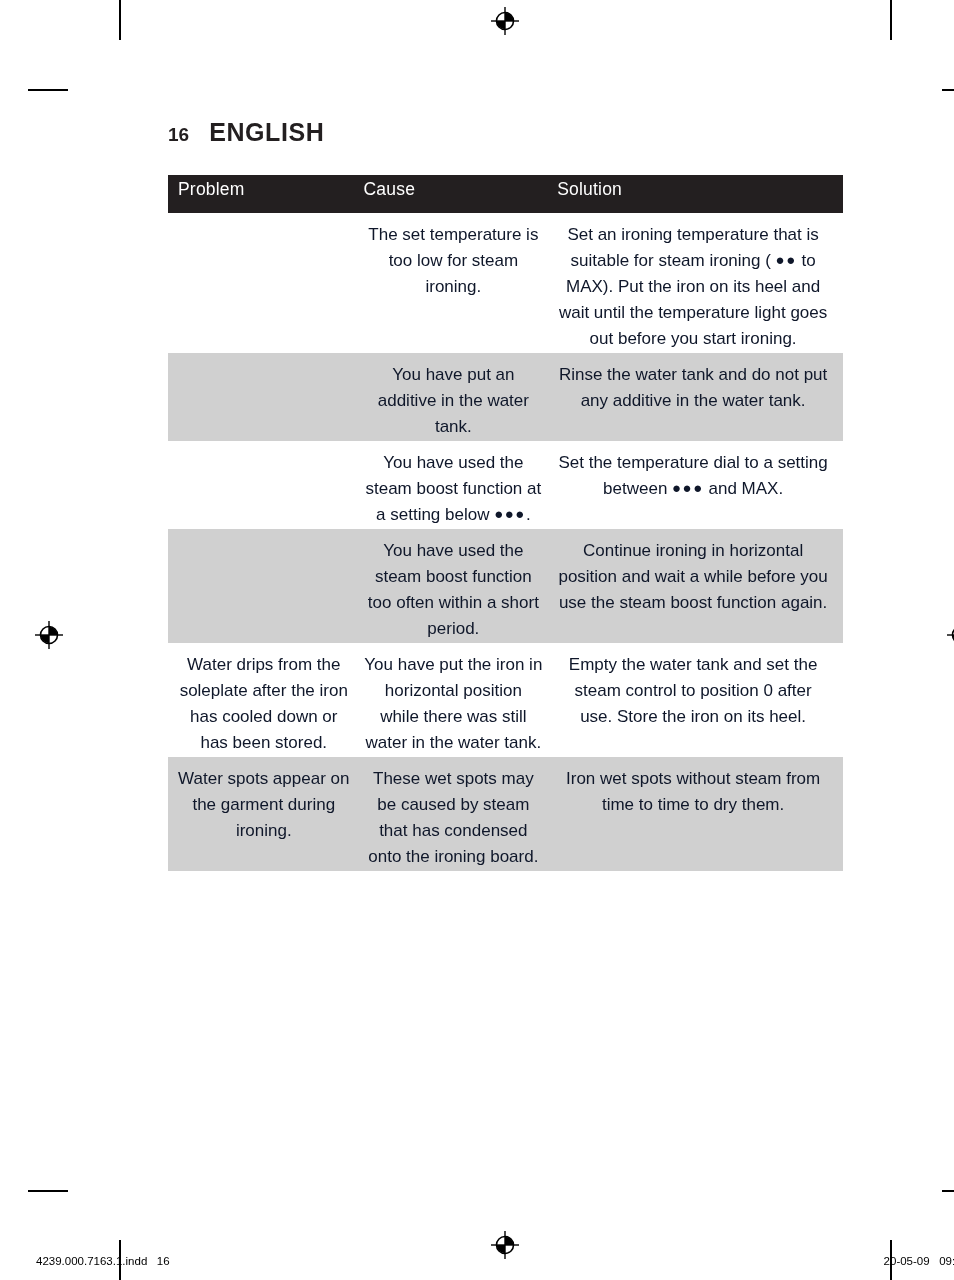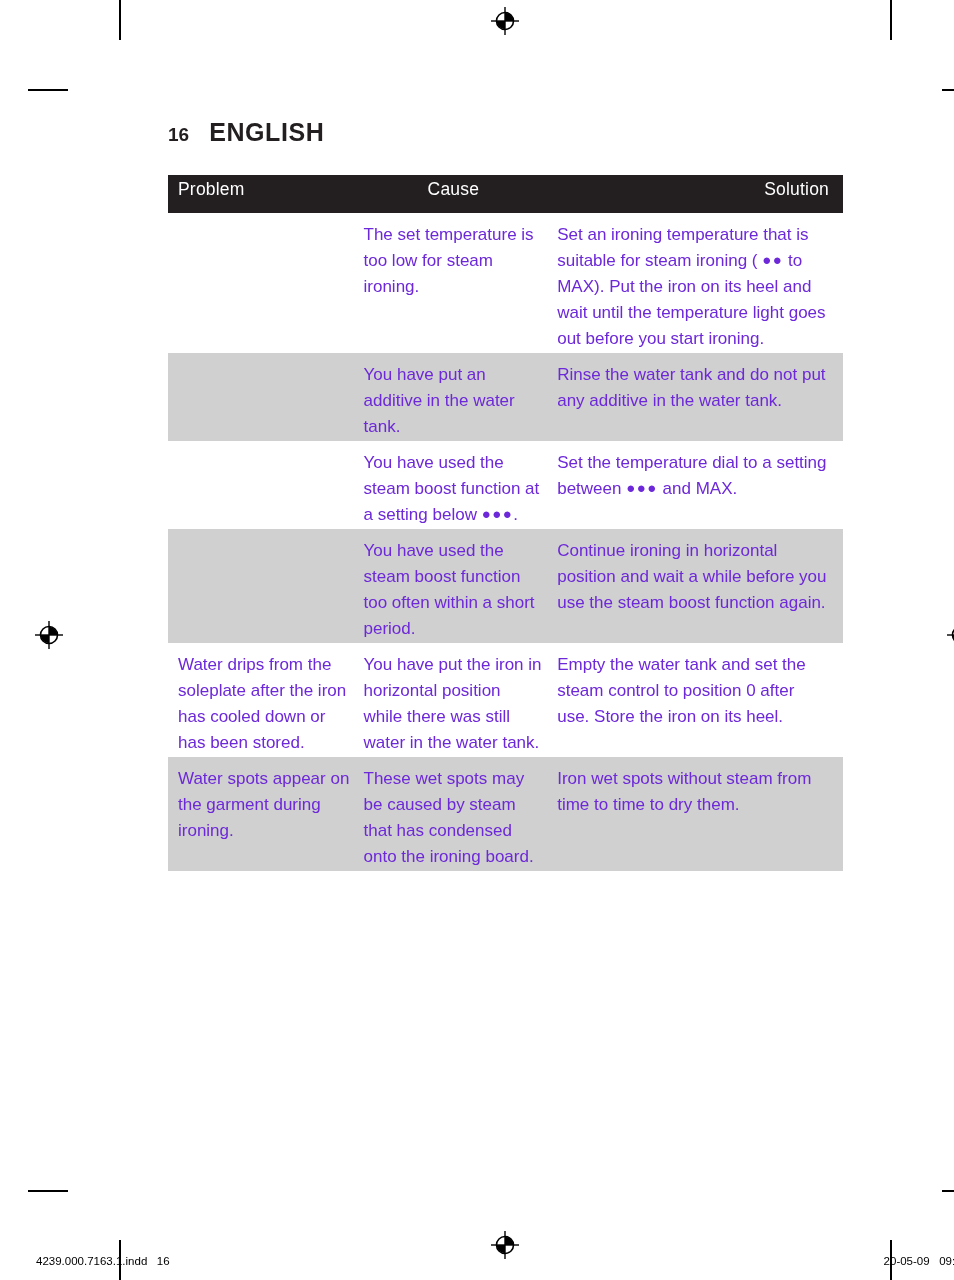--- a/index.html
+++ b/index.html
@@ -96,23 +96,24 @@
     padding-bottom: 11px;
     letter-spacing: 0.2px;
   }
   .row { background: #ffffff; }
   .row.shaded { background: #d0d0d0; }
 
   .cell {
     vertical-align: top;
     font-size: 17px;
     line-height: 26px;
-    color: #6d28d9;
+    color: #0f172a;
     padding-top: 9px;
     padding-right: 14px;
+    text-align: center;
   }
   .col-problem  { width: 186px; padding-left: 10px; }
   .col-cause    { width: 192px; padding-left: 0px; }
   .col-solution { width: 297px; padding-left: 0px; }
 
   .dots {
     letter-spacing: 1.5px;
     font-size: 15px;
     position: relative;
     top: -1px;
@@ -183,22 +184,22 @@
 
   <div class="page-header">
     <span class="page-number">16</span>
     <span class="page-title">ENGLISH</span>
   </div>
 
   <table class="table">
     <thead>
       <tr class="thead-row">
         <th class="cell col-problem" style="text-align:left;font-weight:normal;">Problem</th>
-        <th class="cell col-cause" style="text-align:center;font-weight:normal;">Cause</th>
-        <th class="cell col-solution" style="text-align:right;font-weight:normal;">Solution</th>
+        <th class="cell col-cause" style="text-align:left;font-weight:normal;">Cause</th>
+        <th class="cell col-solution" style="text-align:left;font-weight:normal;">Solution</th>
       </tr>
     </thead>
     <tbody id="table-body">
         <tr class="row">
           <td class="cell col-problem"></td>
           <td class="cell col-cause">The set temperature is too low for steam ironing.</td>
           <td class="cell col-solution"><span>Set an ironing temperature that is suitable for steam ironing ( </span><span class="dots">●●</span><span> to MAX). Put the iron on its heel and wait until the temperature light goes out before you start ironing.</span></td>
         </tr>
         <tr class="row shaded">
           <td class="cell col-problem"></td>

